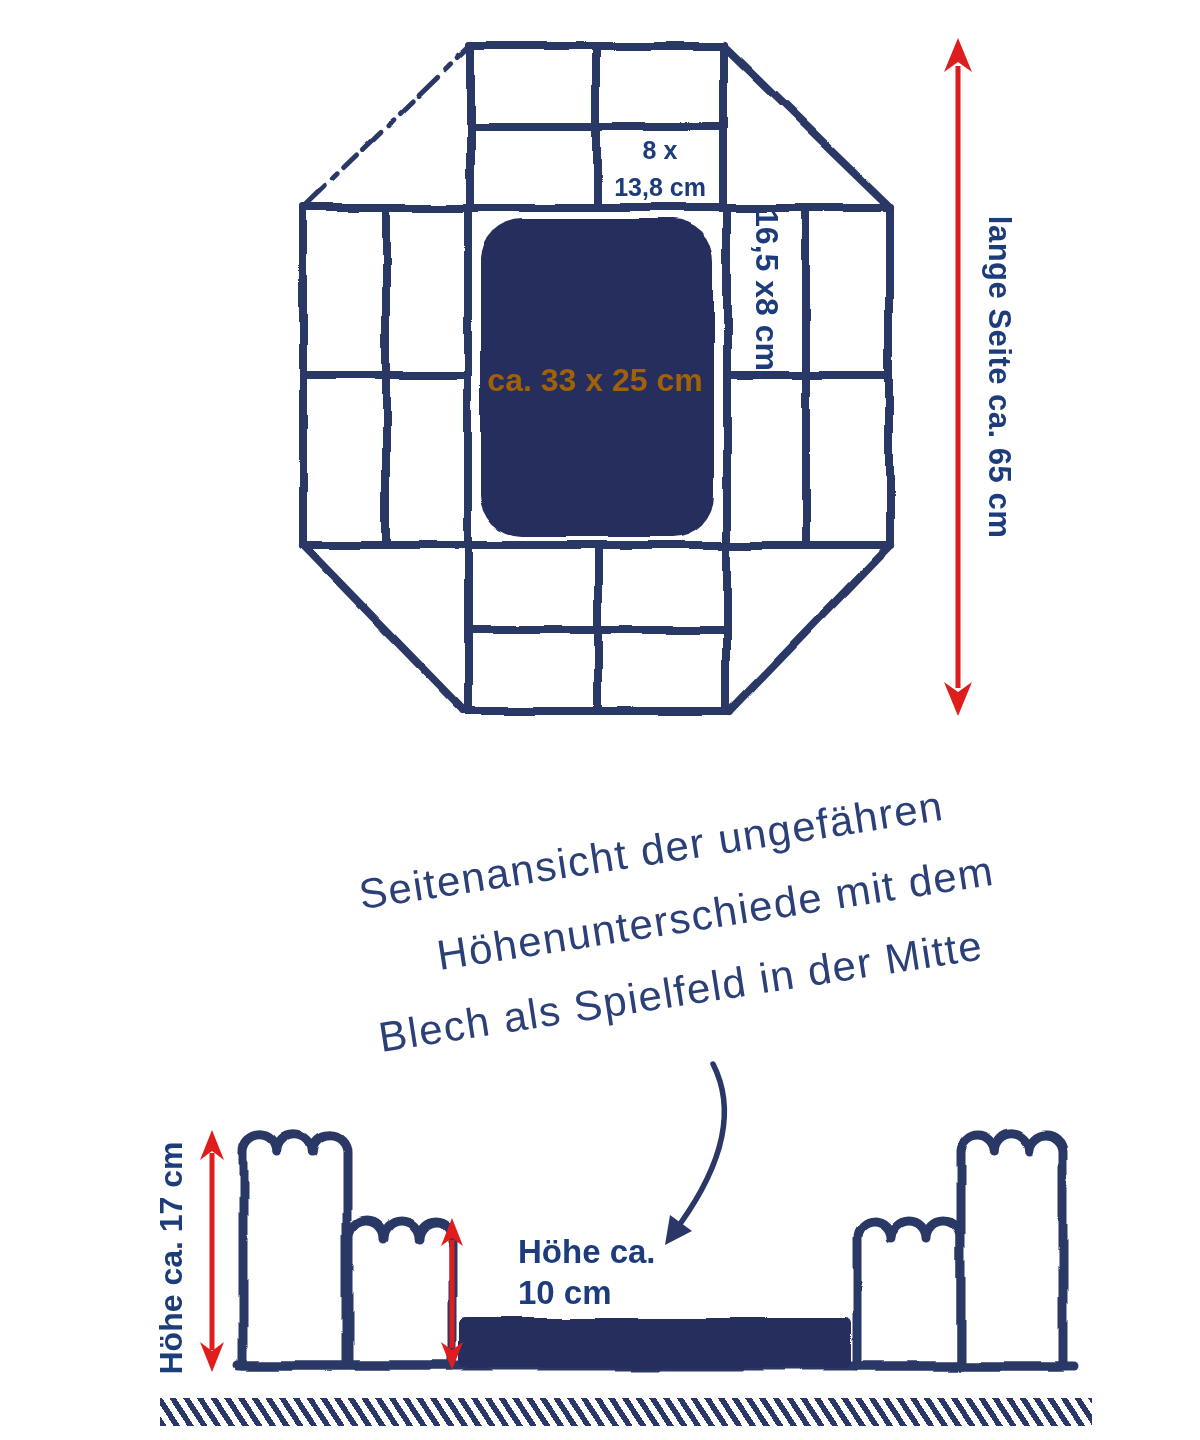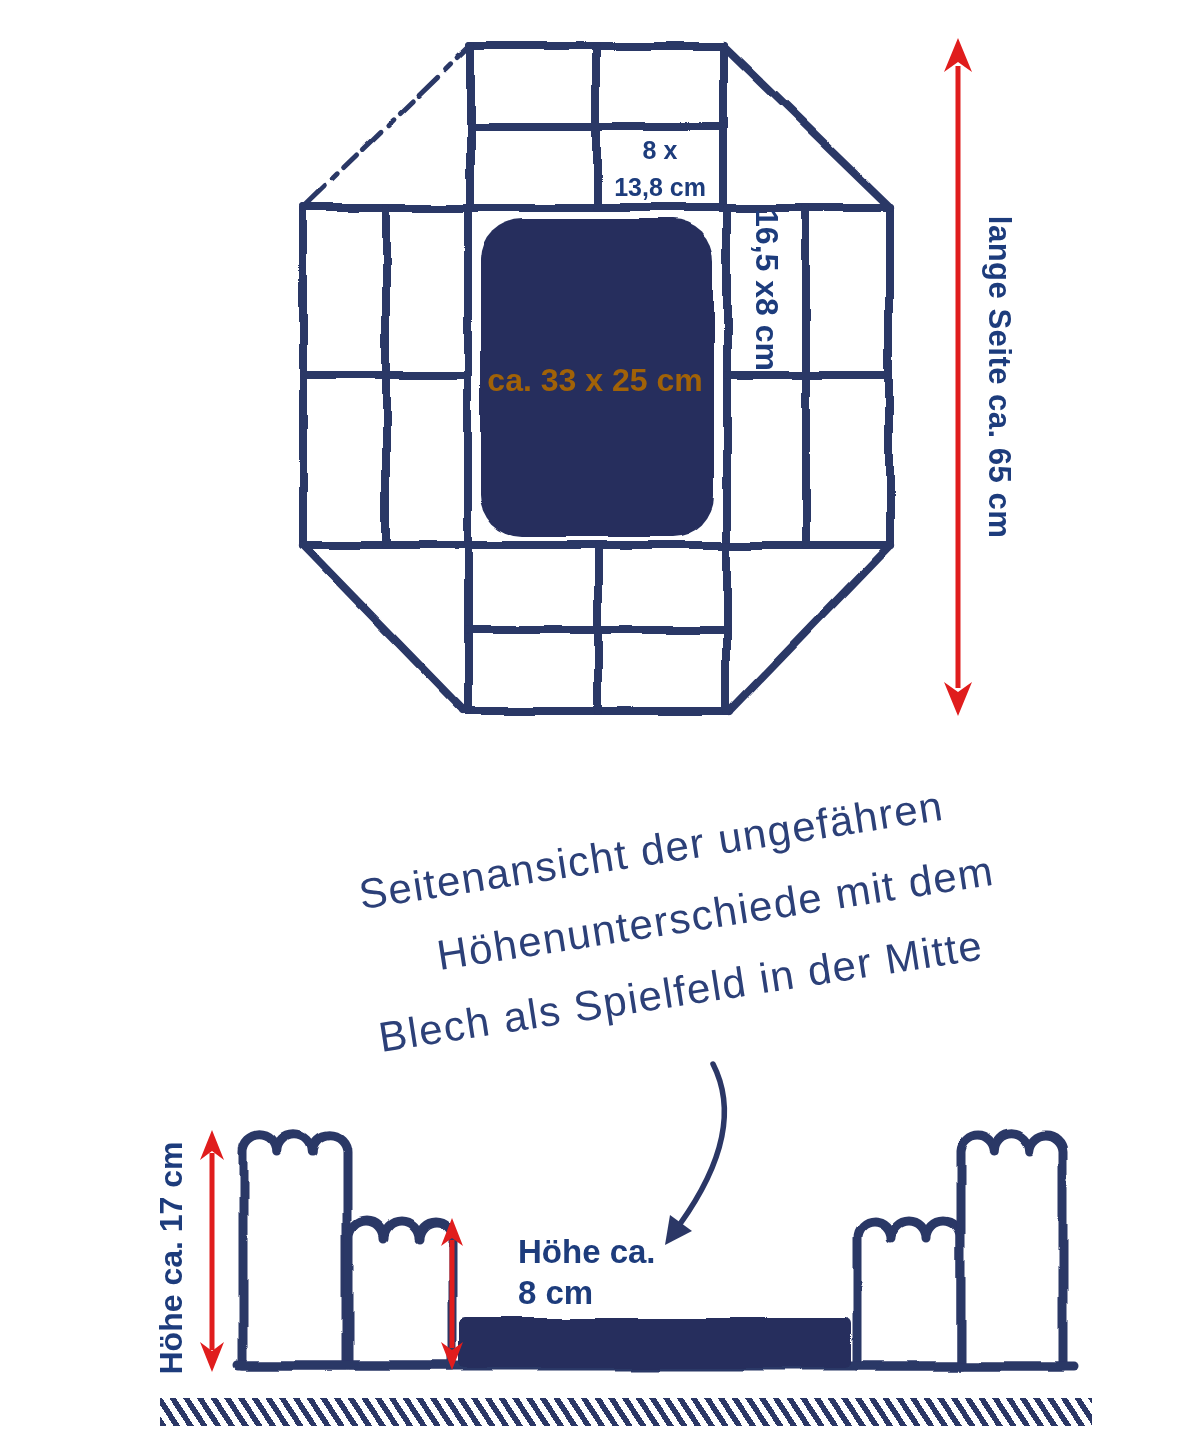--- a/index.html
+++ b/index.html
@@ -143,18 +143,18 @@
   <div class="caption">
     <div class="cl cl1">Seitenansicht der ungefähren</div>
     <div class="cl cl2">Höhenunterschiede mit dem</div>
     <div class="cl cl3">Blech als Spielfeld in der Mitte</div>
   </div>
 
   <div class="lbl rot-ccw h17-label">Höhe ca. 17 cm</div>
 
   <div class="lbl h10-label">
     <div>Höhe ca.</div>
-    <div>8 cm</div>
+    <div>10 cm</div>
   </div>
 
   <div class="ground"></div>
 
 </div>
 
 </body></html>

